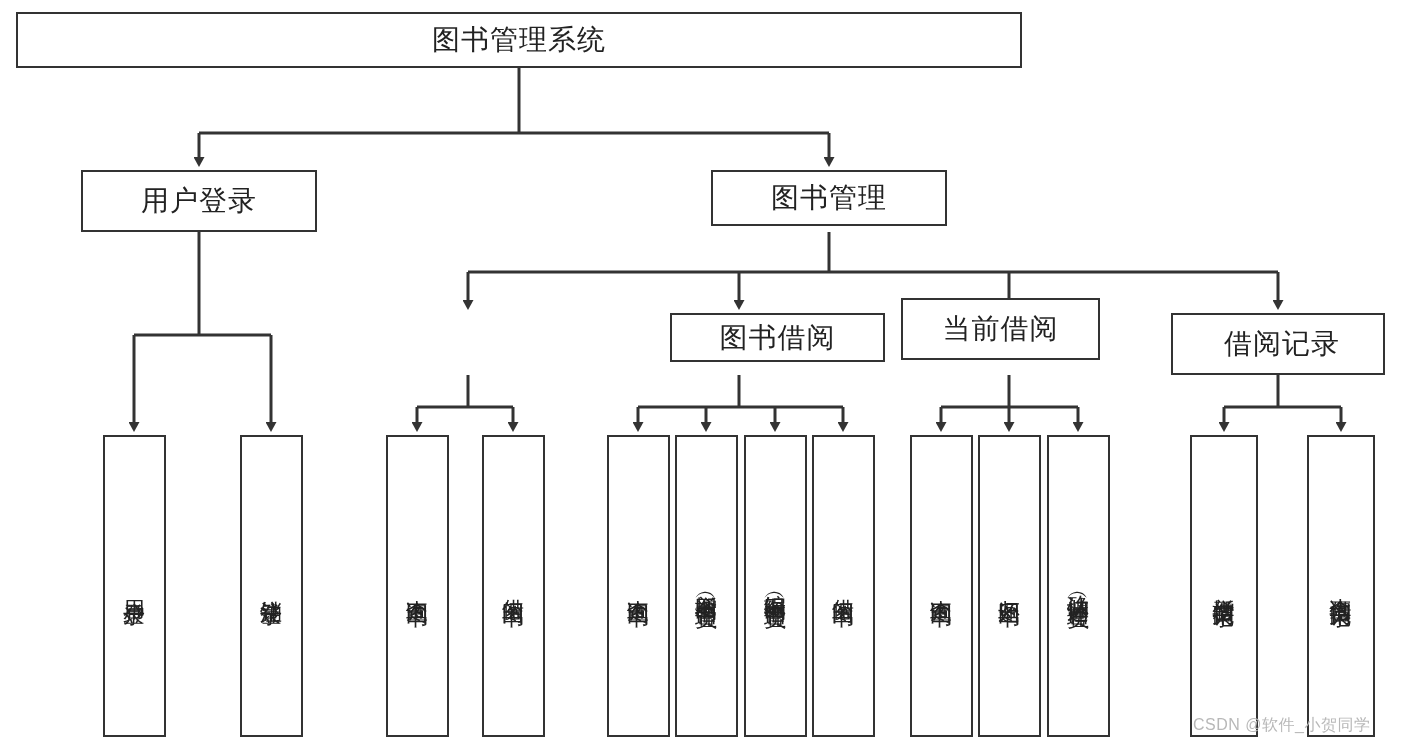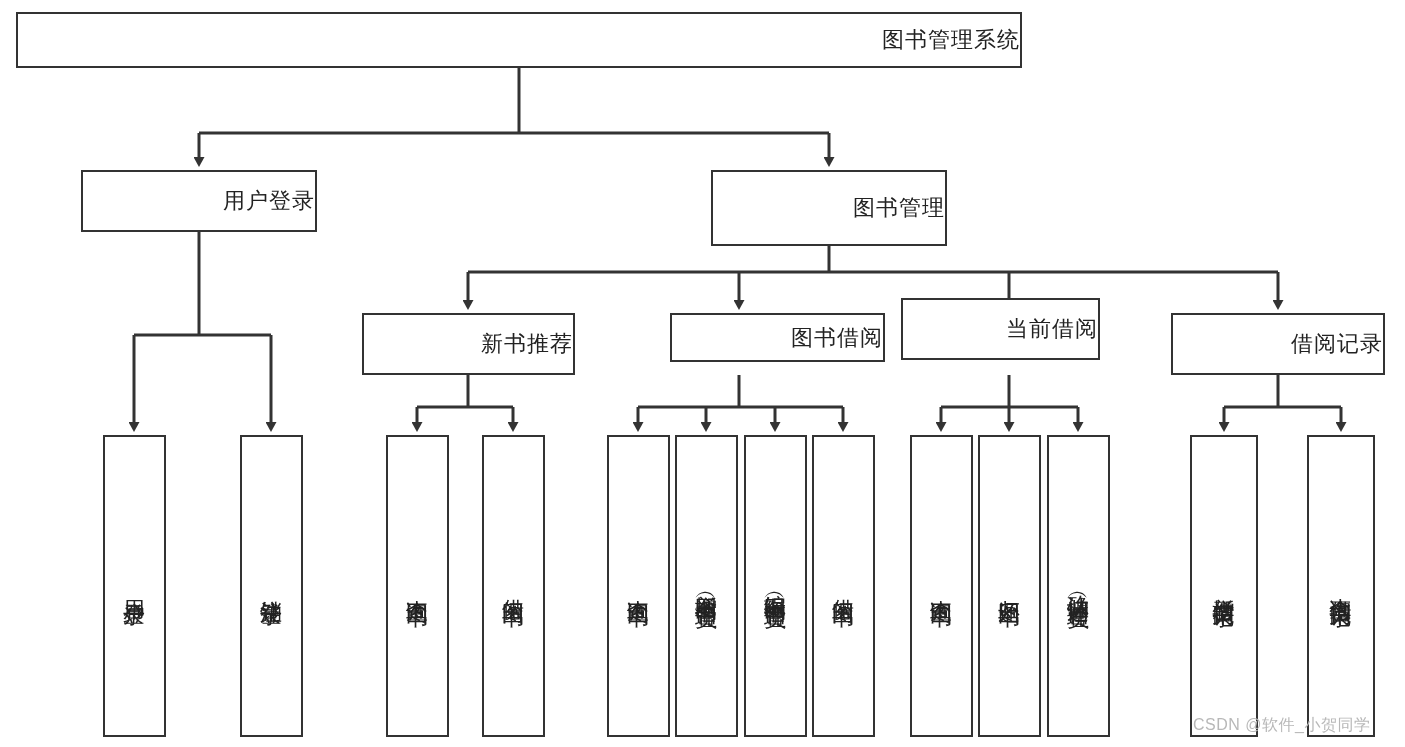--- a/index.html
+++ b/index.html
@@ -26,23 +26,22 @@
     position: absolute;
     box-sizing: border-box;
     background: #ffffff;
     border: 2px solid #333333;
     display: flex;
     align-items: center;
     justify-content: center;
     color: #222222;
   }
   .node.h {
-    font-size: 22px;
+    font-size: 28px;
     letter-spacing: 1px;
-    justify-content: flex-end;
   }
   .node.v {
     font-size: 22px;
     letter-spacing: 2px;
   }
   .node.v .vtext {
     writing-mode: vertical-rl;
     text-orientation: upright;
     line-height: 1.05;
     text-align: center;
@@ -116,27 +115,24 @@
     </g>
   </svg>
 
   <div class="node h" style="left:16px; top:12px; width:1006px; height:56px;">
     <span class="htext">图书管理系统</span>
   </div>
 
   <div class="node h" style="left:81px; top:170px; width:236px; height:62px;">
     <span class="htext">用户登录</span>
   </div>
-  <div class="node h" style="left:711px; top:170px; width:236px; height:76px;">
+  <div class="node h" style="left:711px; top:170px; width:236px; height:56px;">
     <span class="htext">图书管理</span>
   </div>
 
-  <div class="node h" style="left:362px; top:313px; width:213px; height:62px;">
-    <span class="htext">新书推荐</span>
-  </div>
   <div class="node h" style="left:670px; top:313px; width:215px; height:49px;font-family:Liberation Serif, serif;">
     <span class="htext">图书借阅</span>
   </div>
   <div class="node h" style="left:901px; top:298px; width:199px; height:62px;">
     <span class="htext">当前借阅</span>
   </div>
   <div class="node h" style="left:1171px; top:313px; width:214px; height:62px;padding-left:8px;">
     <span class="htext">借阅记录</span>
   </div>
 

